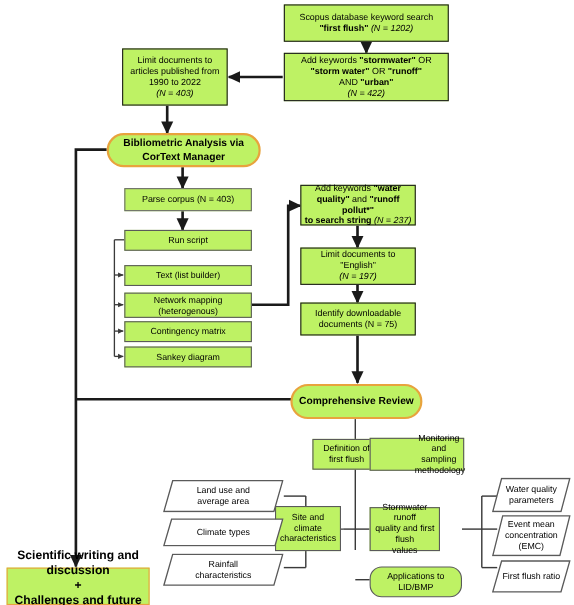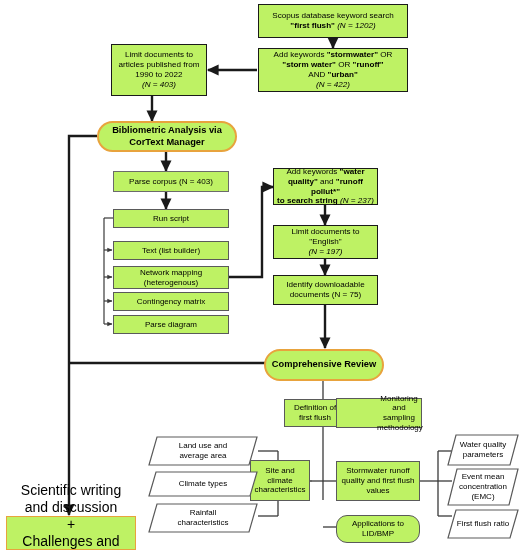--- a/index.html
+++ b/index.html
@@ -47,22 +47,22 @@
     font-size: 8px;
   }
   .oval {
     border: 2px solid #e8a33d;
     border-radius: 40px;
     font-weight: bold;
     font-size: 9.3px;
   }
   .orange-box {
     border: 1.6px solid #e8a33d;
-    font-weight: normal;
-    font-size: 14px;
+    font-weight: bold;
+    font-size: 11px;
   }
   .para-wrap {
     position: absolute;
     z-index: 3;
   }
   .para-wrap svg { position: absolute; left: 0; top: 0; }
   .para-wrap .plabel {
     position: absolute;
     left: 0; top: 0;
     width: 100%; height: 100%;
@@ -200,21 +200,21 @@
   </div>
 
   <div class="node rect-gray-thin" style="left:113px; top:266px; width:116px; height:23px;">
     <span class="txt">
       <span>Network mapping</span><br>
       <span>(heterogenous)</span>
     </span>
   </div>
 
   <div class="node rect-gray-thin" style="left:113px; top:315px; width:116px; height:19px;">
-    <span class="txt">Parse diagram</span>
+    <span class="txt">Sankey diagram</span>
   </div>
 
   <div class="node rect-dark" style="left:273px; top:168px; width:105px; height:37px;">
     <span class="txt">
       <span>Add keywords </span><b>"water</b><br>
       <b>quality"</b><span> and </span><b>"runoff pollut*"</b><br>
       <b>to search string</b><i> (N = 237)</i>
     </span>
   </div>
 
@@ -251,21 +251,21 @@
   </div>
 
   <div class="node rect-gray-thin" style="left:250px; top:460px; width:60px; height:41px;">
     <span class="txt">
       <span>Site and</span><br>
       <span>climate</span><br>
       <span>characteristics</span>
     </span>
   </div>
 
-  <div class="node rect-gray-thin" style="left:336px; top:461px; width:84px; height:40px;">
+  <div class="node rect-gray-thin" style="left:336px; top:461px; width:64px; height:40px;">
     <span class="txt">
       <span>Stormwater runoff</span><br>
       <span>quality and first flush</span><br>
       <span>values</span>
     </span>
   </div>
 
   <div class="node rect-gray-thin" style="left:336px; top:515px; width:84px; height:28px;border-radius:11px;">
     <span class="txt">
       <span>Applications to</span><br>

